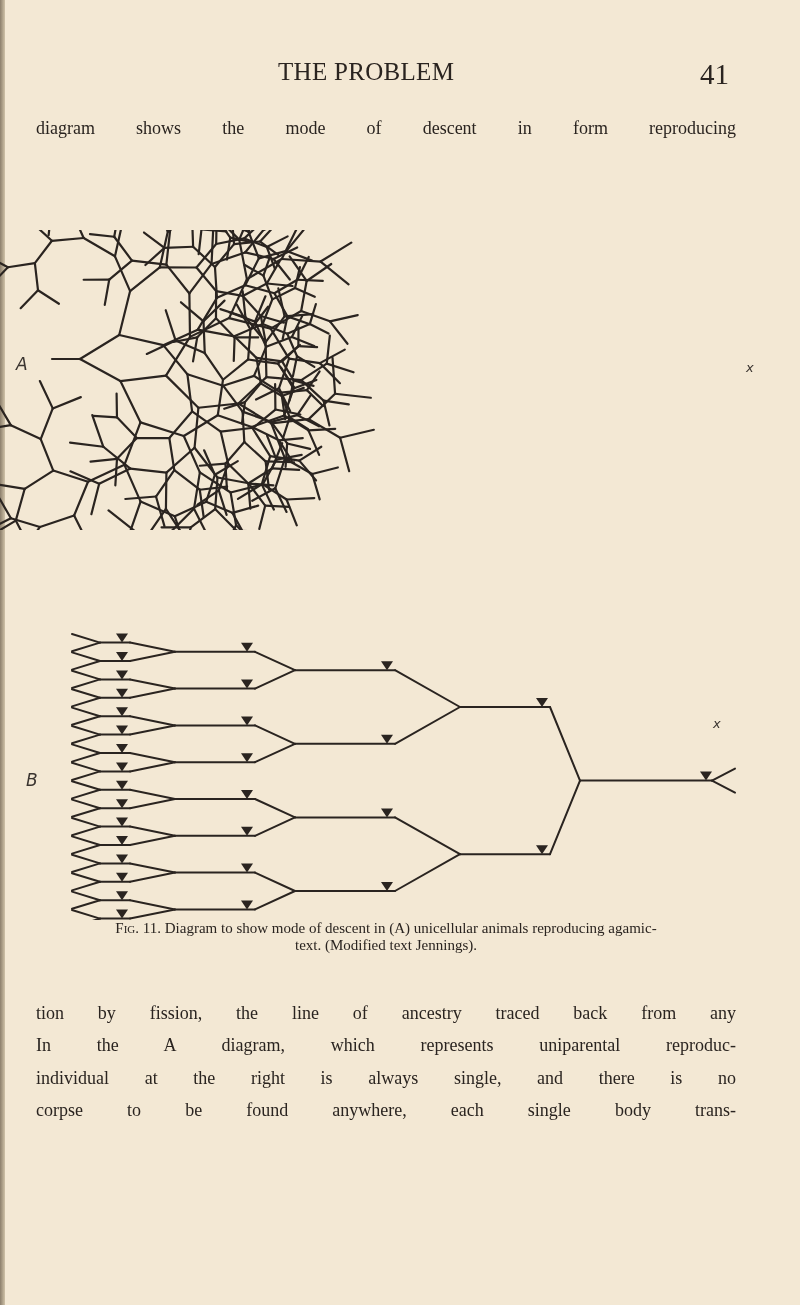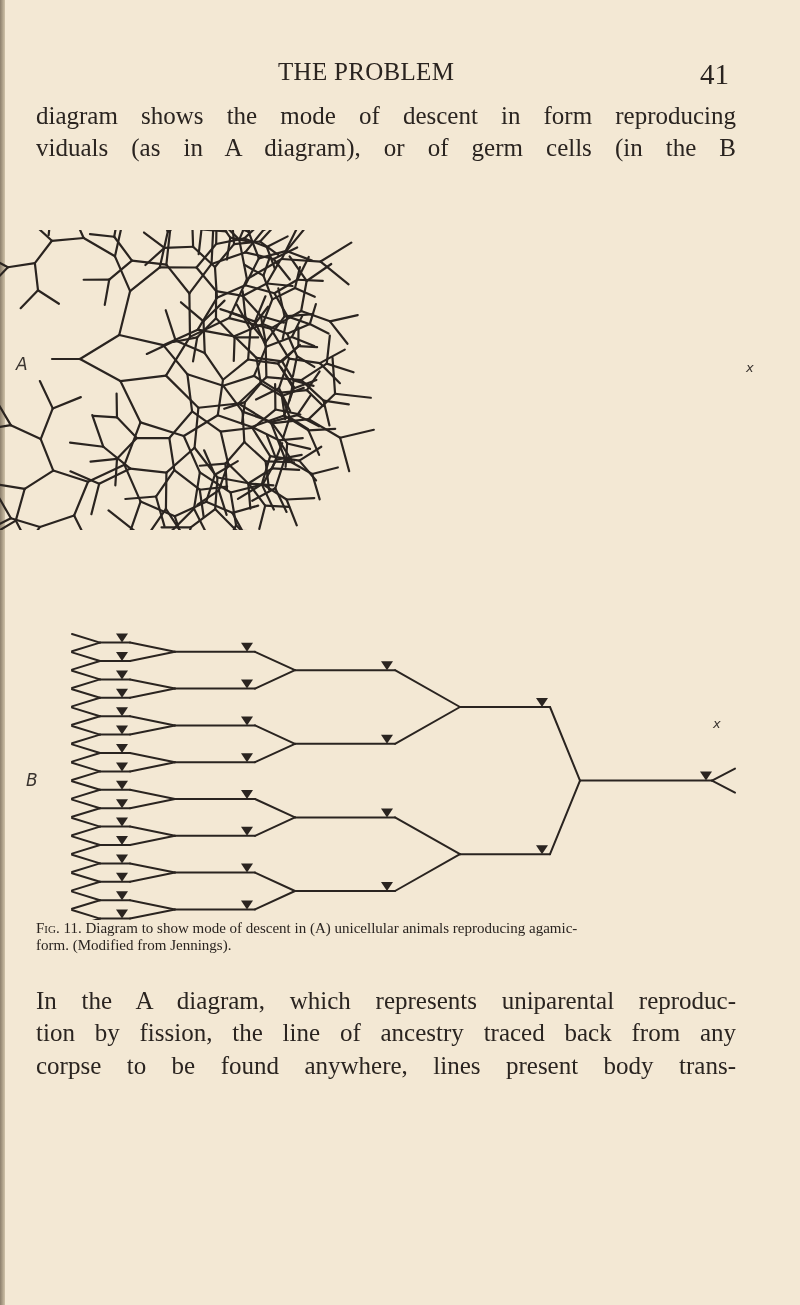--- a/index.html
+++ b/index.html
@@ -21,53 +21,53 @@
     position: absolute; left: 278px; top: 0;
     font-family: "Liberation Serif", serif; font-size: 25px; letter-spacing: 0.3px;
   }
   .page-number {
     position: absolute; left: 700px; top: 0;
     font-family: "Liberation Serif", serif; font-size: 29px;
   }
   .para {
     position: absolute; left: 36px; width: 700px;
     font-family: "Liberation Serif", serif;
-    font-size: 25px; line-height: 32.4px;
+    font-size: 18px; line-height: 32.4px;
     text-align: justify;
+    margin-top: 12px;
   }
   .para .line { display: block; white-space: nowrap; text-align-last: justify; }
   .para-top { top: 100px; }
   .para-bottom { top: 985px; }
   .figure-a { position: absolute; left: 0; top: 230px; width: 800px; height: 300px; }
   .figure-b { position: absolute; left: 0; top: 610px; width: 800px; height: 310px; }
   .fig-label {
     position: absolute; font-family: "DejaVu Sans", sans-serif; font-style: italic;
     font-size: 17px; color: #3a3430;
   }
   .caption {
     position: absolute; left: 36px; top: 920px; width: 700px;
     font-family: "Liberation Serif", serif; font-size: 15px; line-height: 17px;
-    text-align: left;
+    text-align: center;
   }
   .caption .cline { display: block; white-space: nowrap; }
   .smallcaps { font-variant: small-caps; }
 </style>
 </head>
 <body>
 
 <div class="page-edge"></div>
 
 <div class="running-head">
   <span class="running-title">THE PROBLEM</span>
   <span class="page-number">41</span>
 </div>
 
 <div class="para para-top">
   <span class="line">diagram shows the mode of descent in form reproducing</span>
-  <span class="line">viduals (as in A diagram), or of germ cells (in the B</span>
 </div>
 
 <div class="figure-a">
   <span class="fig-label" style="left:16px; top:124px;">A</span>
   <span class="fig-label" style="left:746px; top:130px; font-size:13px;">x</span>
   <svg id="svgA" width="800" height="300" viewBox="0 0 800 300" style="position:absolute;left:0;top:0;" fill="none" stroke="#2a2420" stroke-width="2.2" stroke-linecap="round">
       <line x1="52" y1="129" x2="80" y2="129"></line>
       <line x1="80" y1="129" x2="119.21612801473727" y2="104.95638746918968"></line>
       <line x1="119.21612801473727" y1="104.95638746918968" x2="130.10861898778458" y2="61.079547990406105"></line>
       <line x1="130.10861898778458" y1="61.079547990406105" x2="114.96547018052533" y2="26.316601523369023"></line>
@@ -709,20 +709,21 @@
       <line x1="550" y1="244.2" x2="580" y2="170.6"></line>
       <line x1="580" y1="170.6" x2="712" y2="170.6"></line>
       <polygon points="700,161.6 712,161.6 706,170.6" fill="#2a2420" stroke="none"></polygon>
       <line x1="712" y1="170.6" x2="735" y2="158.6"></line>
       <line x1="712" y1="170.6" x2="735" y2="182.6"></line>
     </svg>
 </div>
 
 <div class="caption">
   <span class="cline"><span class="smallcaps">Fig. 11.</span> <span>Diagram to show mode of descent in (A) unicellular animals reproducing agamic-</span></span>
-  <span class="cline">form.  (Modified from Jennings).</span>
+  <span class="cline">text.  (Modified text Jennings).</span>
 </div>
 
 <div class="para para-bottom">
+  <span class="line">tion by fission, the line of ancestry traced back from any</span>
   <span class="line">In the A diagram, which represents uniparental reproduc-</span>
-  <span class="line">tion by fission, the line of ancestry traced back from any</span>
-  <span class="line">corpse to be found anywhere, lines present body trans-</span>
+  <span class="line">individual at the right is always single, and there is no</span>
+  <span class="line">corpse to be found anywhere, each single body trans-</span>
 </div>
 
 </body></html>

